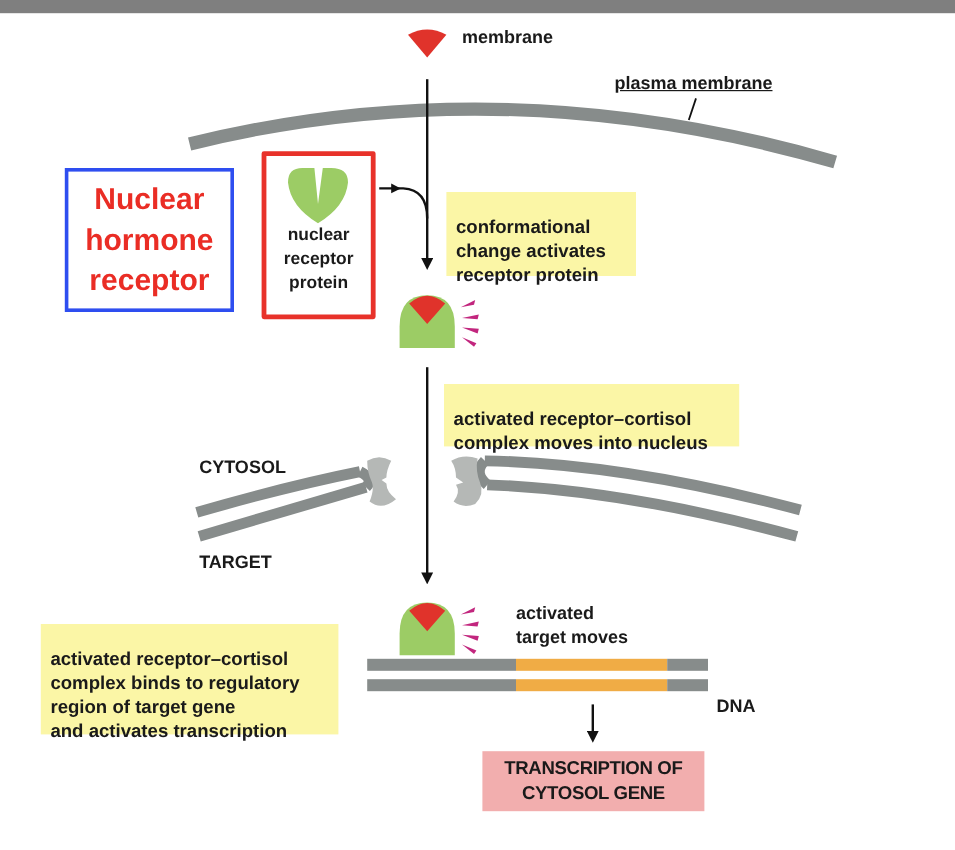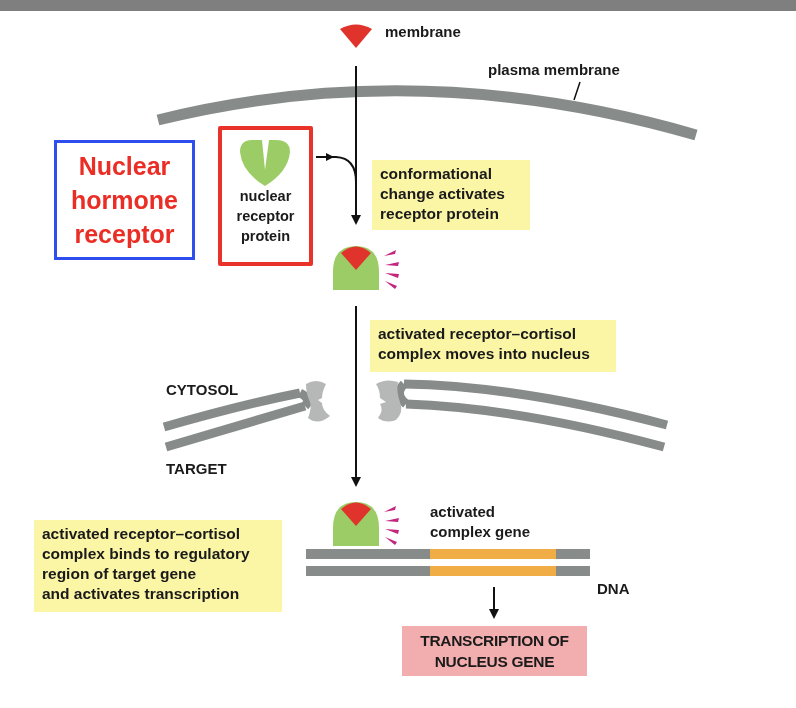--- a/index.html
+++ b/index.html
@@ -7,21 +7,21 @@
     width: 796px; height: 708px; position: relative; overflow: hidden;
     background: #ffffff;
     font-family: "Liberation Sans", "DejaVu Sans", sans-serif;
     color: #1a1a1a;
   }
   .topbar { position: absolute; left: 0; top: 0; width: 796px; height: 11px; background: #7f7f7f; }
   svg.diagram { position: absolute; left: 0; top: 0; }
   .lbl { position: absolute; font-weight: bold; font-size: 15px; line-height: 20px; white-space: nowrap; color: #1a1a1a; }
   .note {
     position: absolute; background: #fbf6a6; font-weight: bold;
-    font-size: 15.5px; line-height: 20px; padding: 4px 8px; box-sizing: border-box;
+    font-size: 15.5px; line-height: 20px; padding: 20px 8px; box-sizing: border-box;
     white-space: pre-line; color: #1a1a1a;
   }
   .bluebox {
     position: absolute; left: 54px; top: 140px; width: 141px; height: 120px;
     border: 3px solid #2e4ef0; box-sizing: border-box;
     display: flex; align-items: center; justify-content: center; text-align: center;
   }
   .bluebox span { color: #ea2d25; font-weight: bold; font-size: 25px; line-height: 34px; white-space: pre-line; }
   .redbox {
     position: absolute; left: 218px; top: 126px; width: 95px; height: 140px;
@@ -108,21 +108,21 @@
     <rect x="556" y="549" width="34" height="10" fill="#878c8b"></rect>
     <rect x="306" y="566" width="124" height="10" fill="#878c8b"></rect>
     <rect x="430" y="566" width="126" height="10" fill="#f0ac45"></rect>
     <rect x="556" y="566" width="34" height="10" fill="#878c8b"></rect>
   </g>
 
   <line x1="494" y1="587" x2="494" y2="614" stroke="#111" stroke-width="2" marker-end="url(#arrowhead)"></line>
 </svg>
 
 <div class="lbl" style="left:385px; top:22px;">membrane</div>
-<div class="lbl" style="left:488px; top:60px;">plasma membrane</div>
+<div class="lbl" style="left:512px; top:60px;text-decoration:underline;">plasma membrane</div>
 
 <div class="bluebox">
   <span>Nuclear
 hormone
 receptor</span>
 </div>
 
 <div class="redbox">
   <div class="cap">nuclear
 receptor
@@ -132,22 +132,22 @@
 <div class="note" style="left:372px; top:160px; width:158px; height:70px;">conformational
 change activates
 receptor protein</div>
 <div class="note" style="left:370px; top:320px; width:246px; height:52px;">activated receptor–cortisol
 complex moves into nucleus</div>
 
 <div class="lbl" style="left:166px; top:380px;text-align:right;">CYTOSOL</div>
 <div class="lbl" style="left:166px; top:459px;">TARGET</div>
 
 <div class="lbl" style="left:430px; top:502px; white-space:pre-line;">activated
-complex gene</div>
+target moves</div>
 <div class="lbl" style="left:597px; top:579px;">DNA</div>
 
 <div class="note" style="left:34px; top:520px; width:248px; height:92px;">activated receptor–cortisol
 complex binds to regulatory
 region of target gene
 and activates transcription</div>
 
 <div class="pinkbox">TRANSCRIPTION OF
-NUCLEUS GENE</div>
+CYTOSOL GENE</div>
 
 </body></html>

